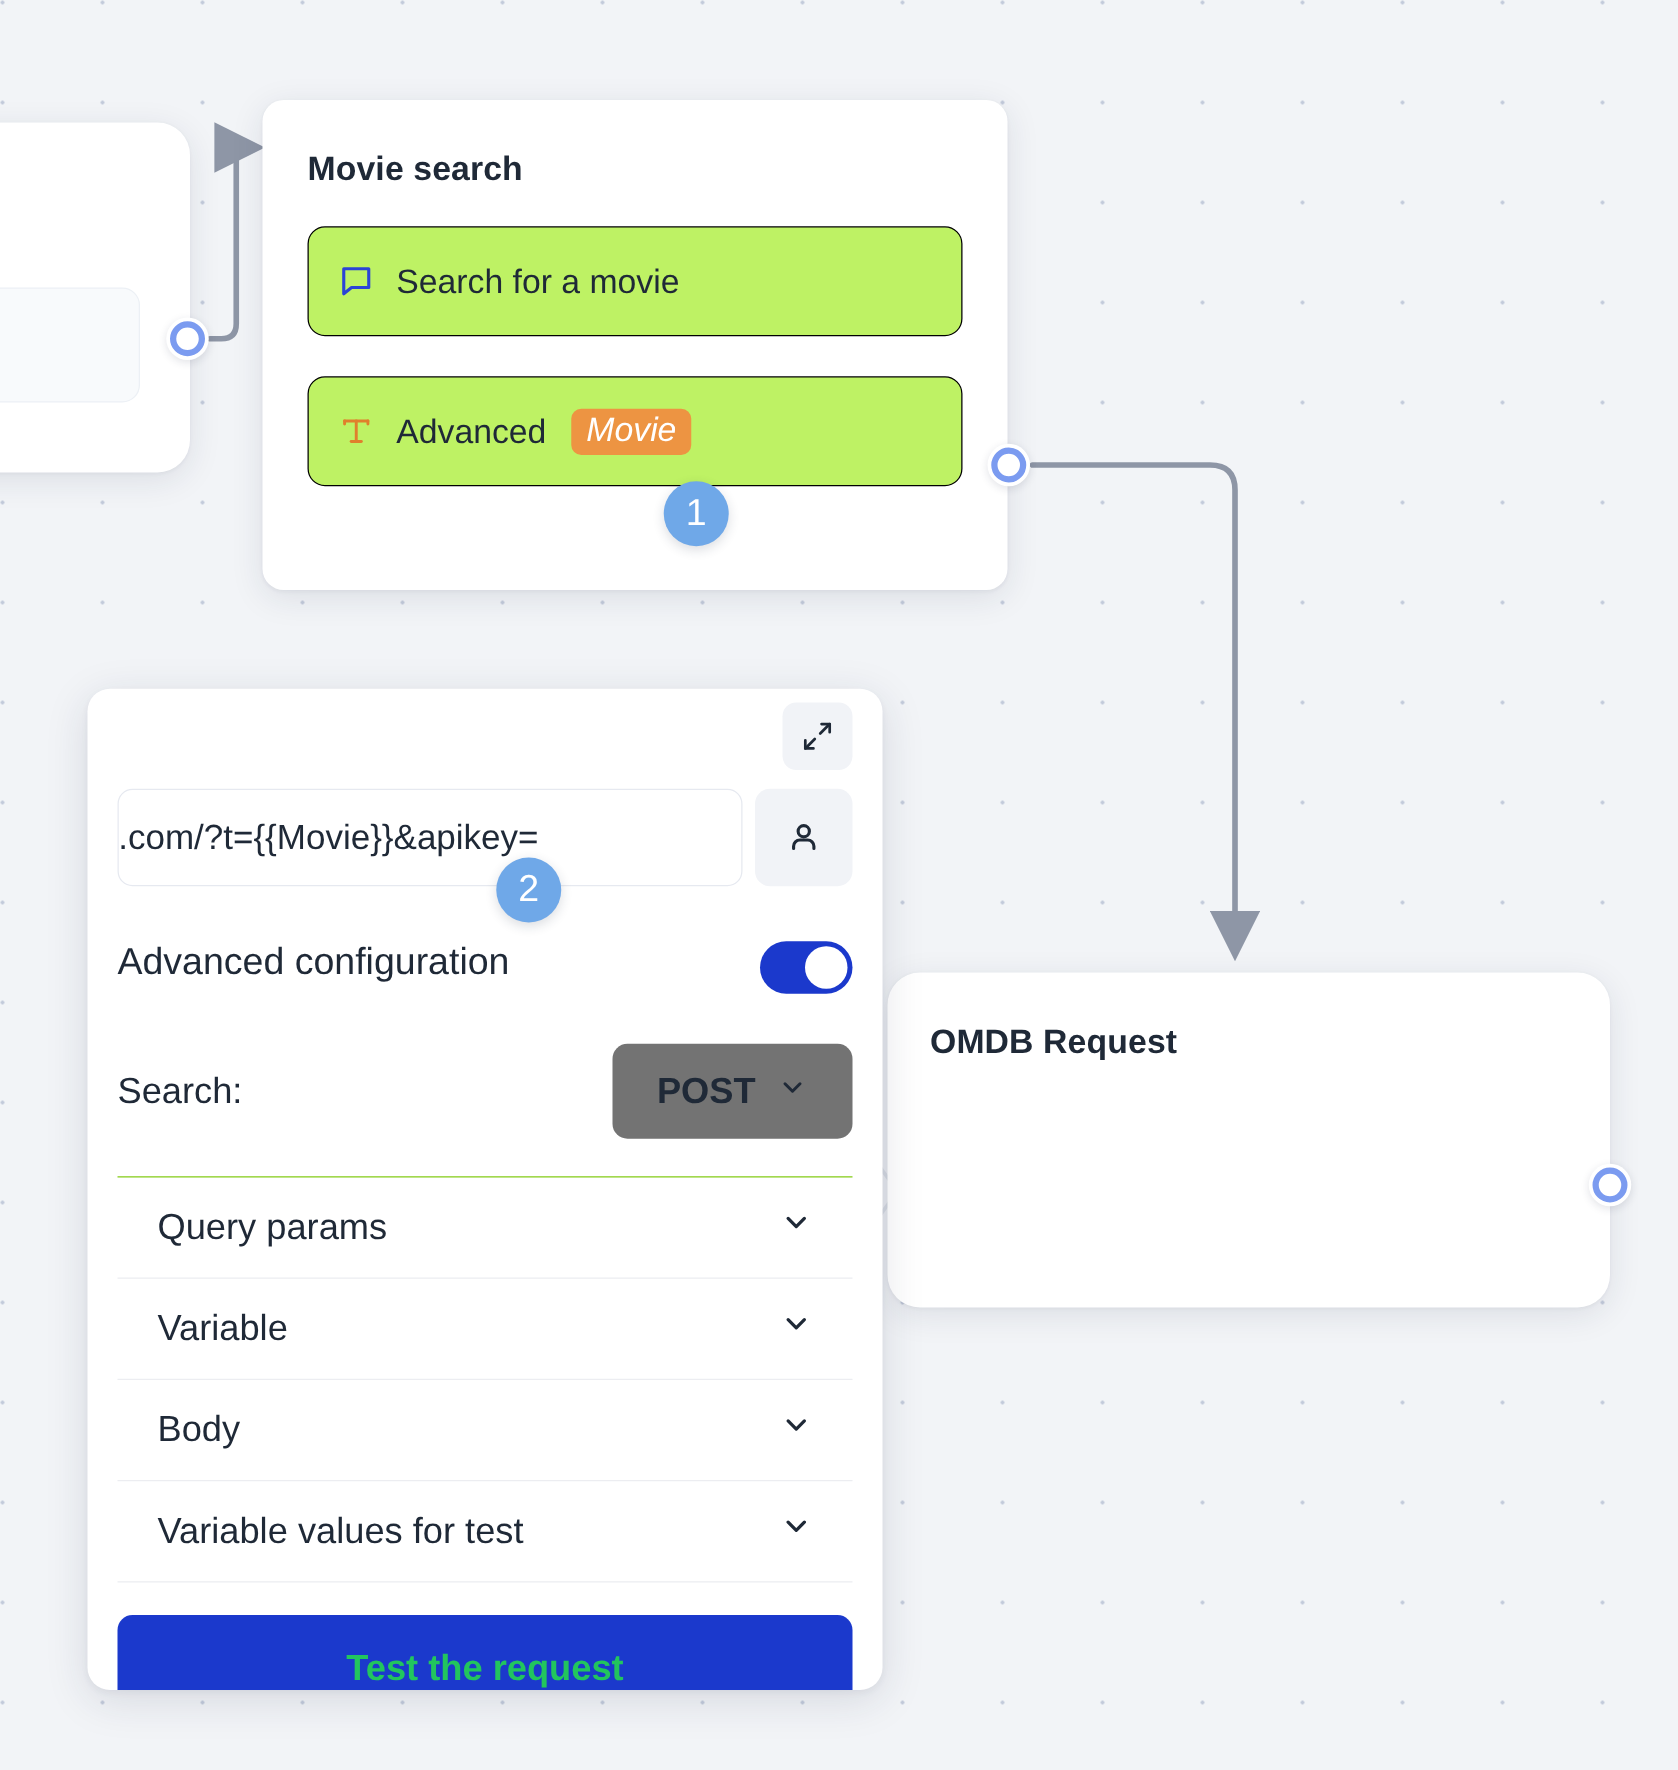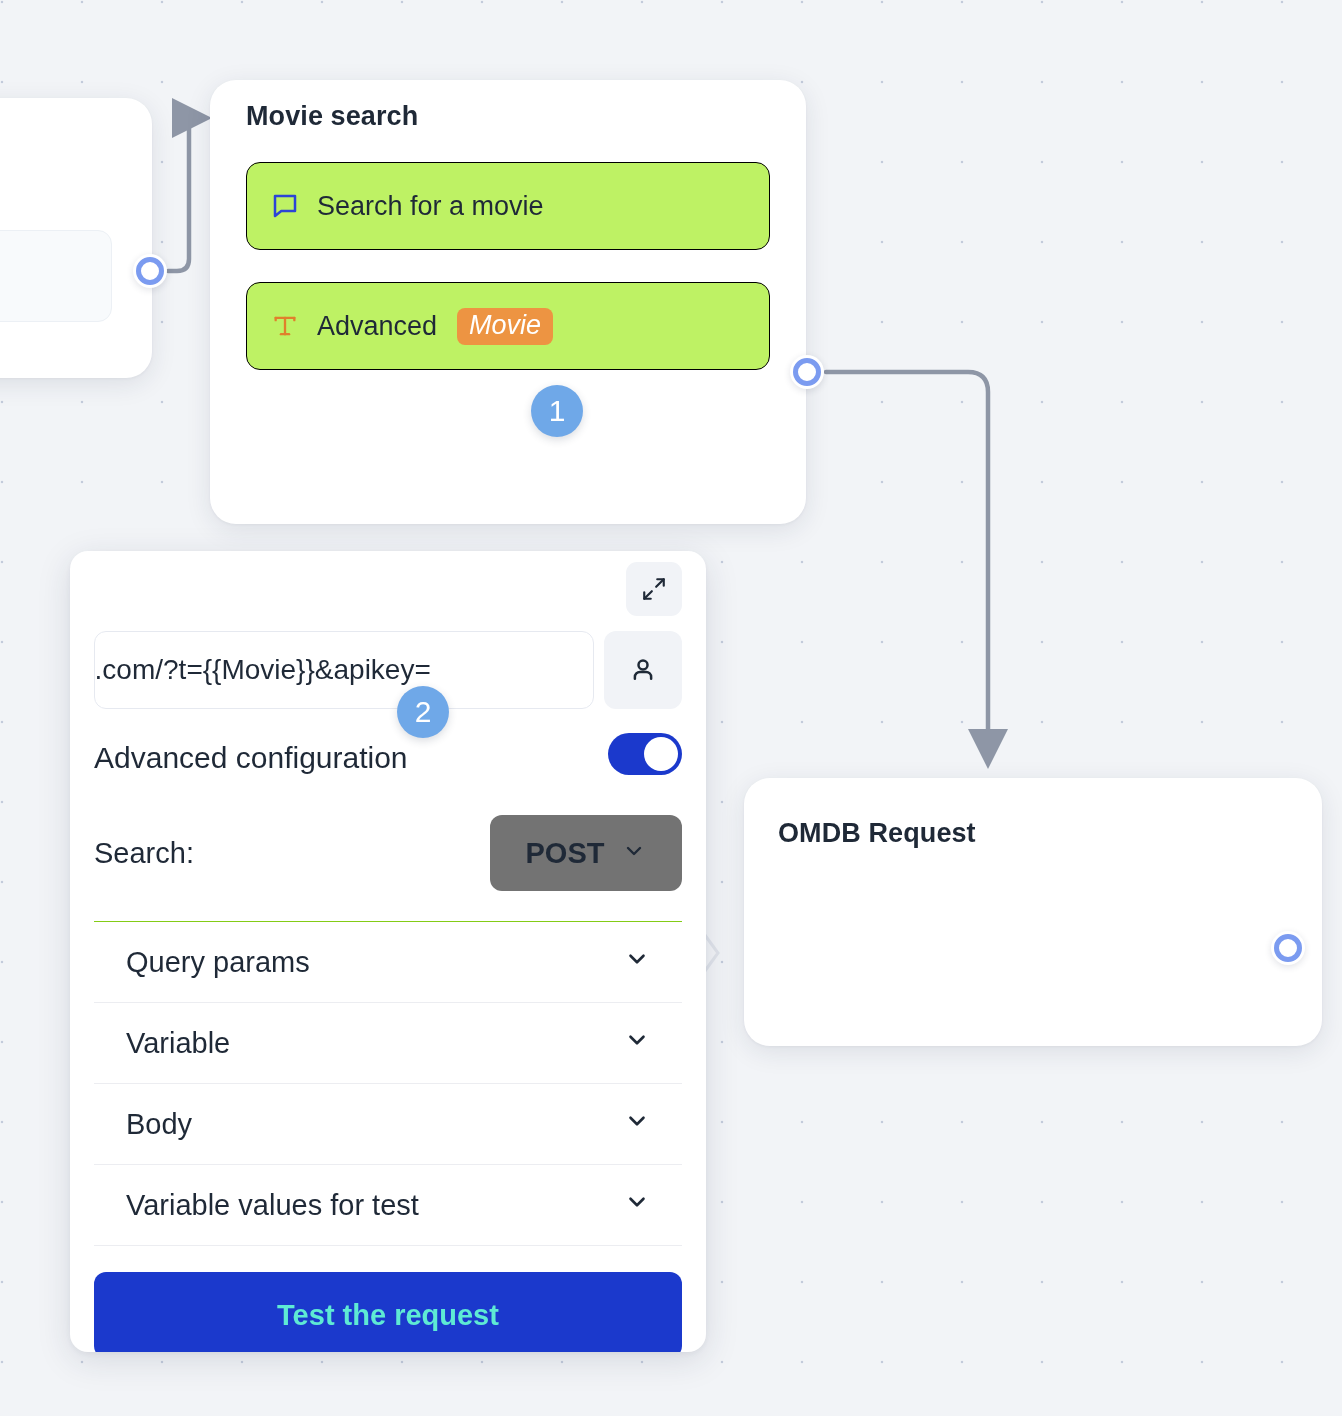--- a/index.html
+++ b/index.html
@@ -83,40 +83,41 @@
     background: #f8fafc;
     border: 1px solid #ecf0f5;
     border-radius: 14px;
   }
 
   
   #node-movie {
     left: 210px;
     top: 80px;
     width: 596px;
-    height: 444px;
-    padding: 21px 36px;
+    height: 392px;
+    padding: 40px 36px;
+    border-radius: 17px;
   }
   #node-movie .node-title { margin-bottom: 30px; }
   #node-movie .node-row + .node-row { margin-top: 32px; }
 
   .var-chip {
     background: #ed9442;
     color: #ffffff;
     border-radius: 8px;
     padding: 4px 12px 6px;
     font-size: 27px;
     line-height: 1;
     margin-left: 4px;
     font-style: italic;
   }
 
   
   #node-omdb {
-    left: 744px;
+    left: 710px;
     top: 778px;
     width: 578px;
     height: 268px;
     padding: 40px 34px;
   }
   #node-omdb .node-title { margin-bottom: 28px; }
 
   
   .port {
     position: absolute;
@@ -206,23 +207,23 @@
     border-radius: 12px;
     background: #f1f3f7;
     border: none;
     display: flex; align-items: center; justify-content: center;
     cursor: pointer;
     flex: 0 0 auto;
   }
 
   .adv-row {
     display: flex;
-    align-items: flex-end;
+    align-items: flex-start;
     justify-content: space-between;
-    margin-top: 24px;
+    margin-top: 44px;
   }
   .adv-label {
     font-size: 30px;
     color: #1f2937;
   }
   .toggle {
     width: 74px; height: 42px;
     border-radius: 21px;
     background: #1b39cc;
     position: relative;
@@ -276,21 +277,21 @@
     color: #1f2937;
   }
 
   .test-btn {
     margin-top: 26px;
     width: 100%;
     height: 86px;
     border: none;
     border-radius: 12px;
     background: #1b39cc;
-    color: #5eead4;
+    color: #22c55e;
     font-family: "Liberation Sans", sans-serif;
     font-size: 29px;
     font-weight: 700;
     cursor: pointer;
   }
 
   .panel-notch {
     position: absolute;
     left: 700px;
     top: 925px;

